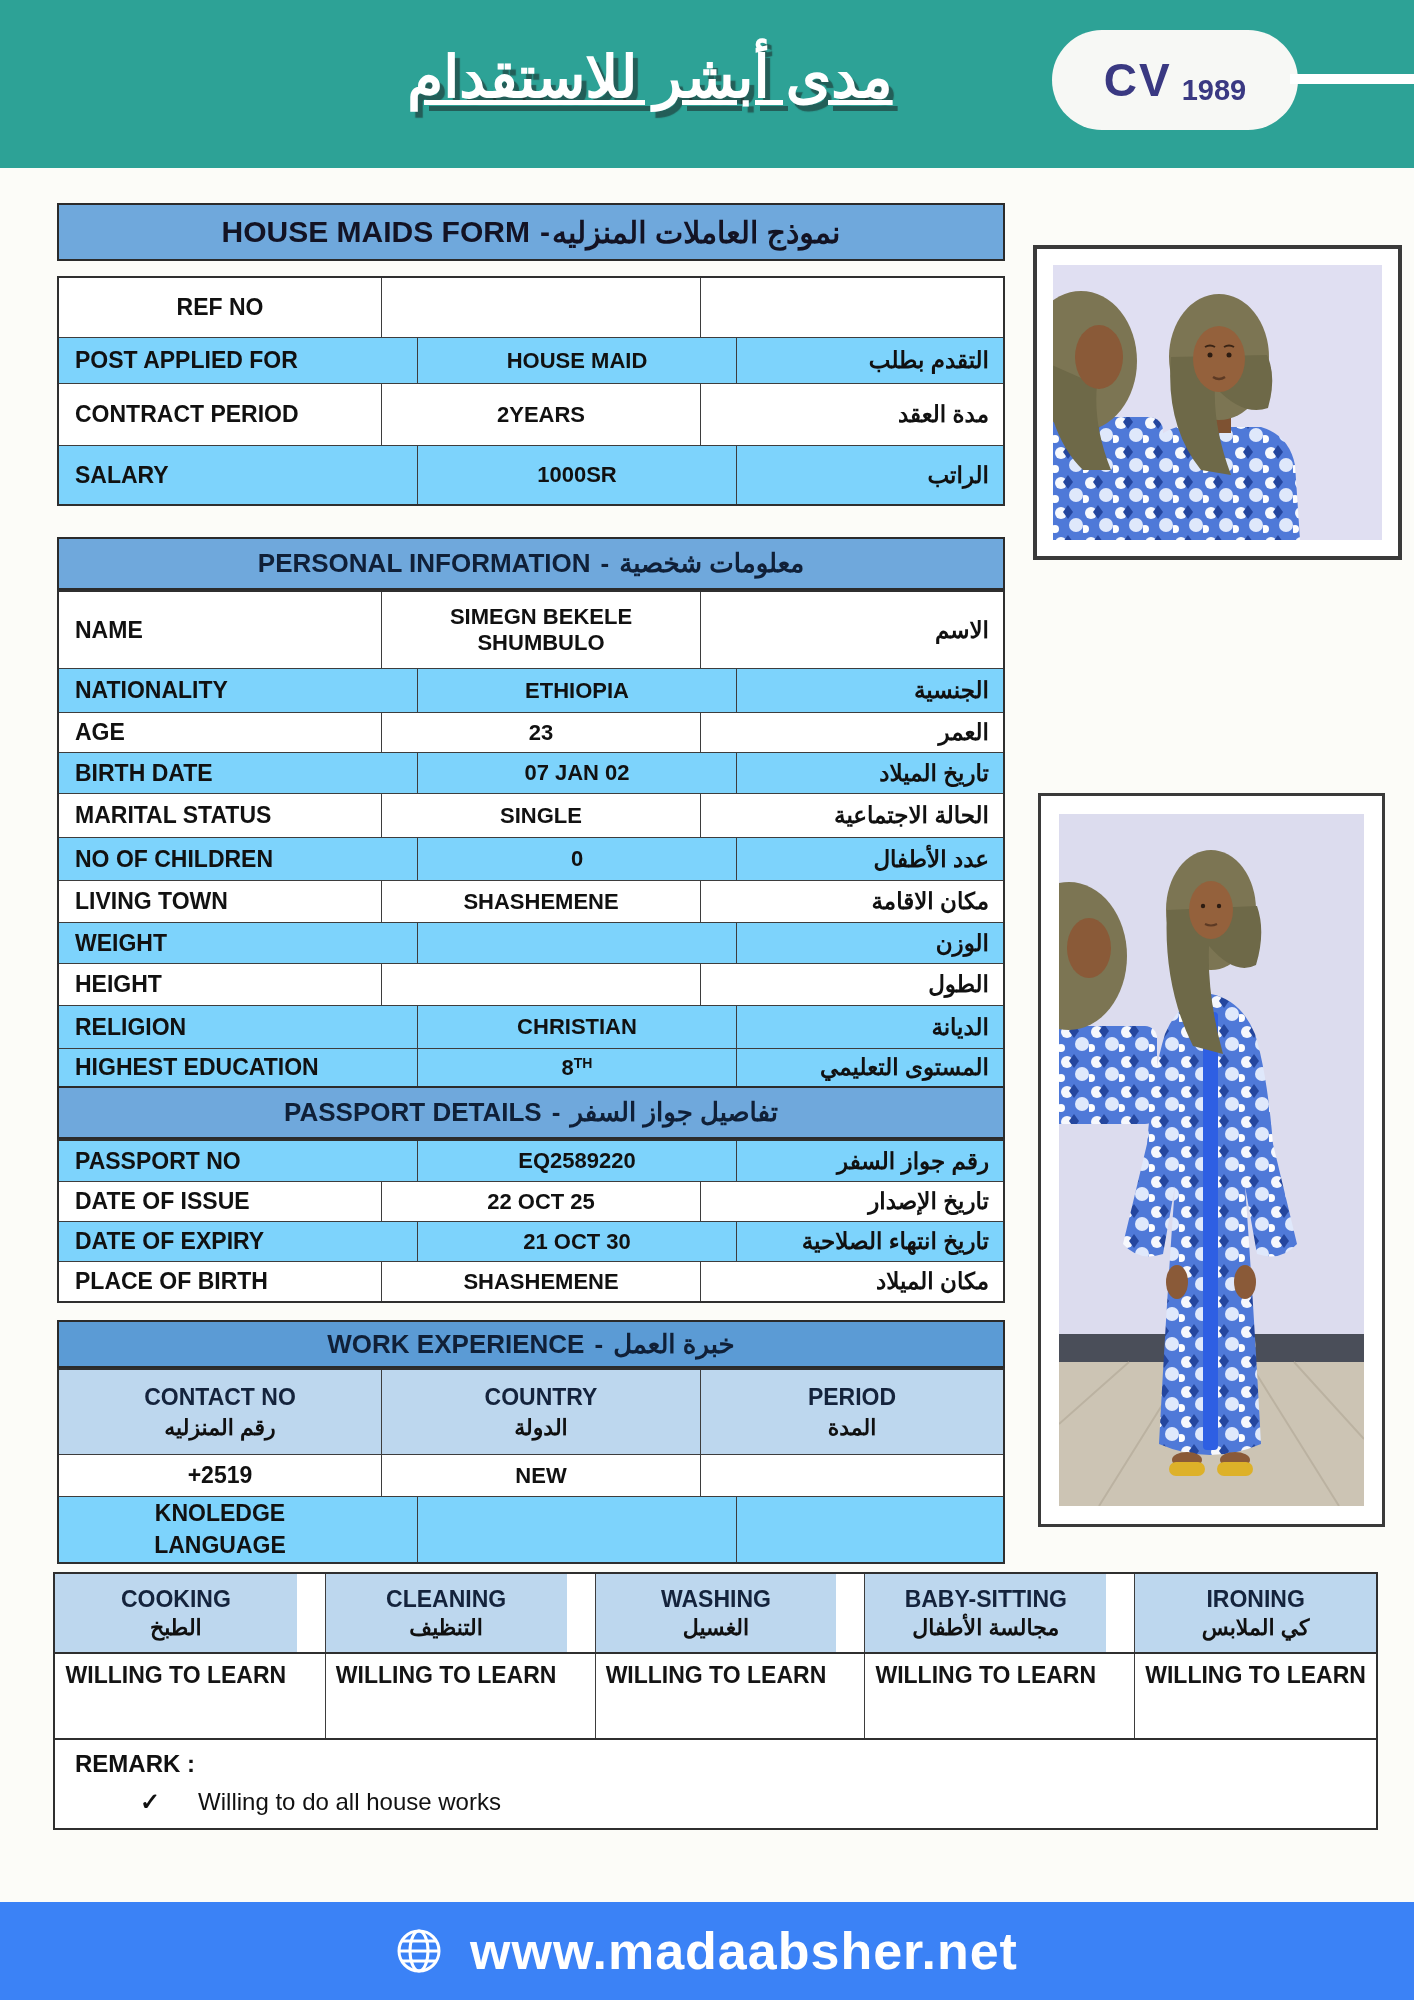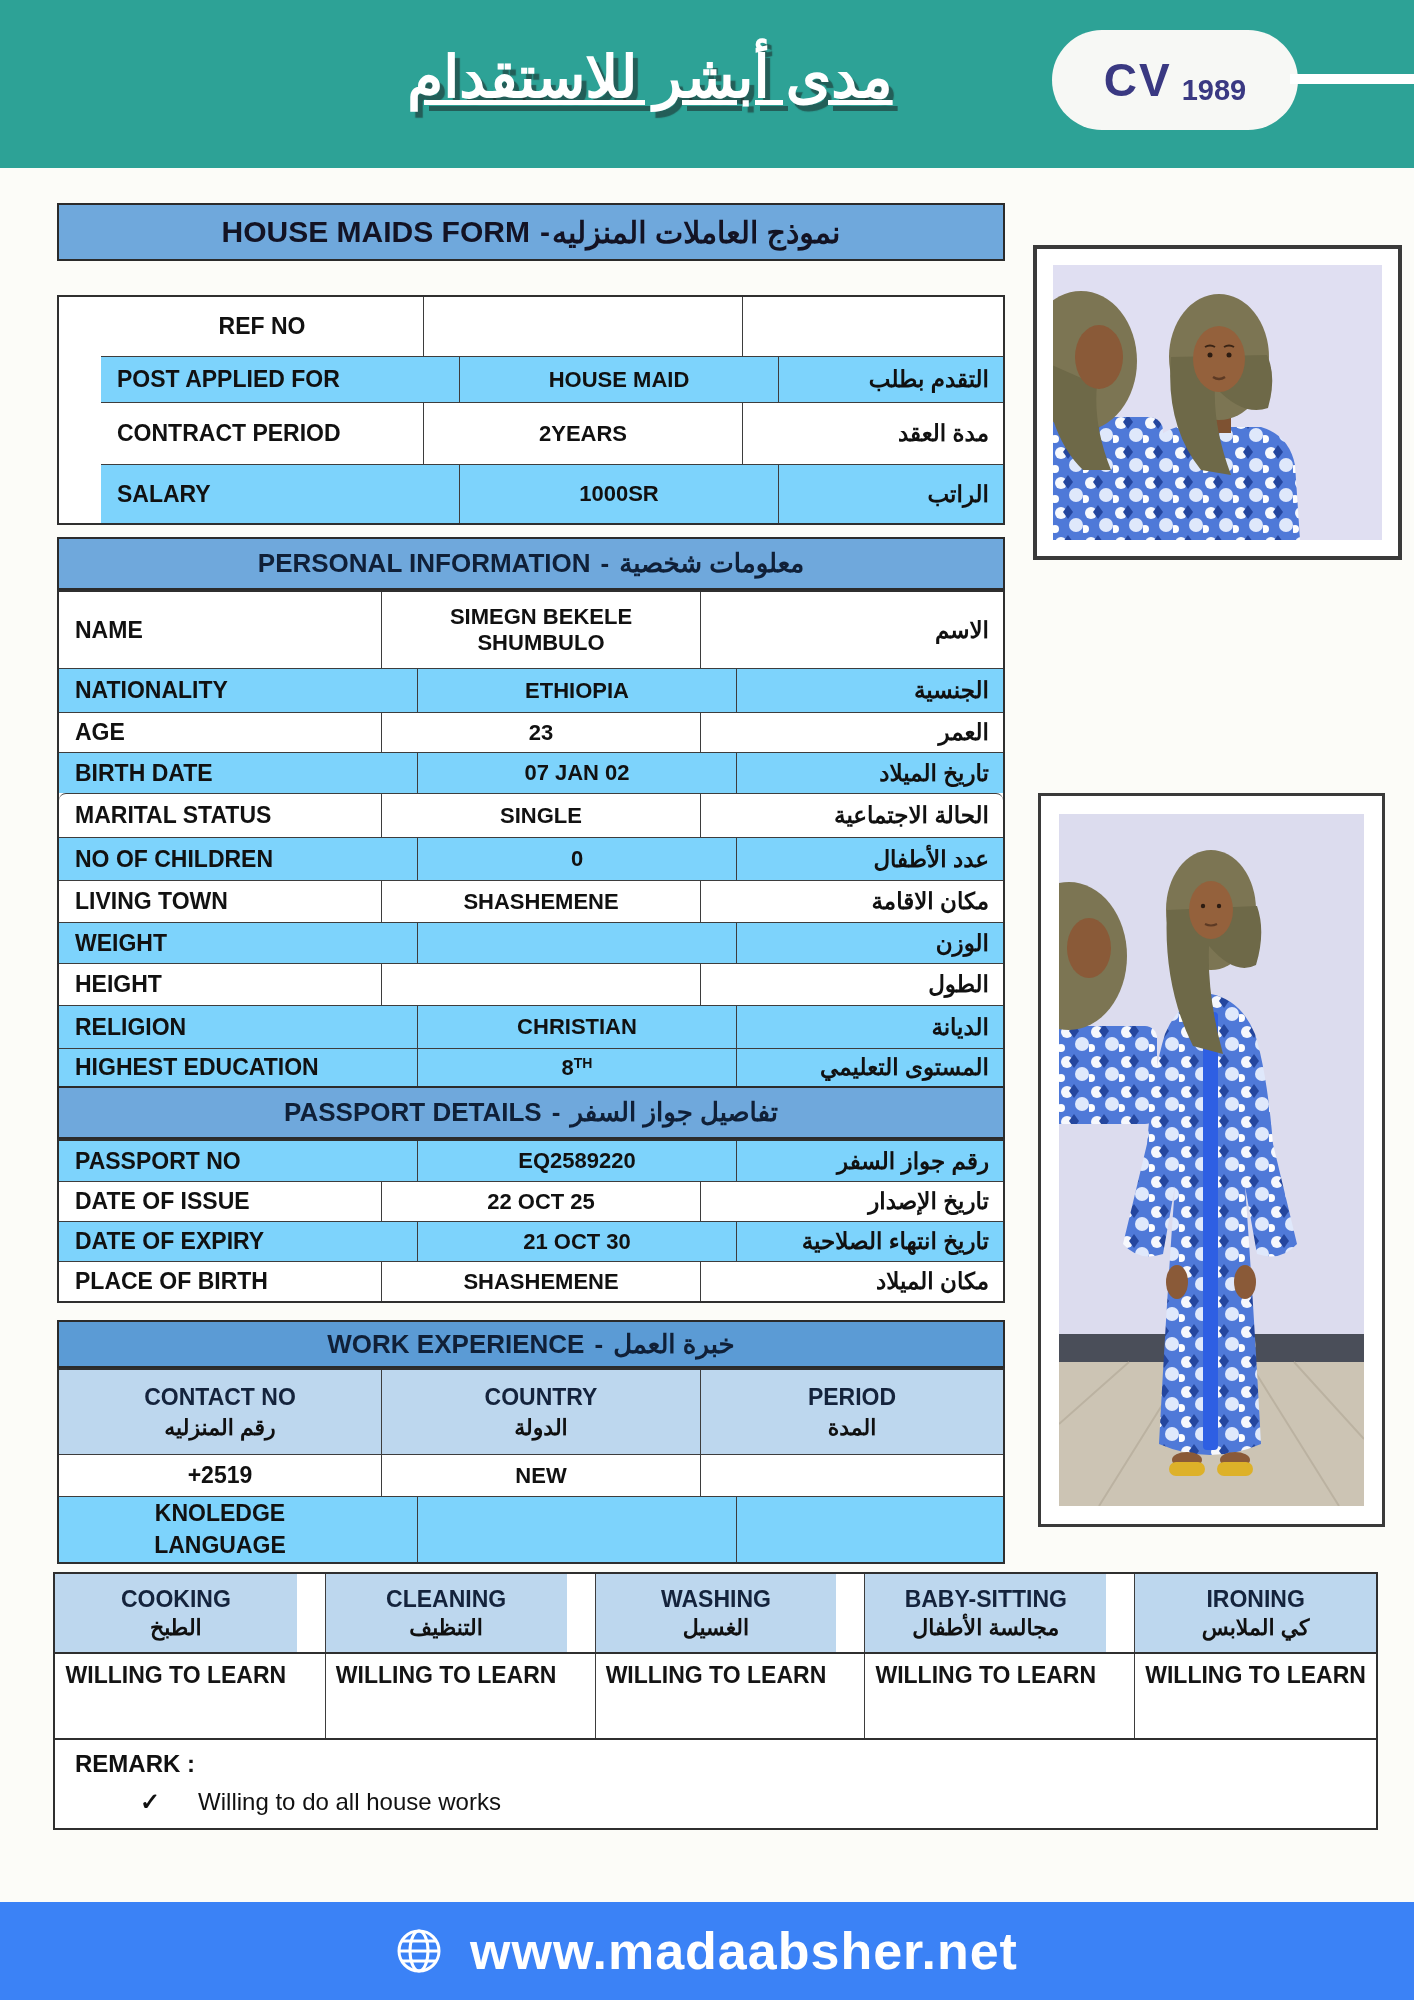--- a/index.html
+++ b/index.html
@@ -88,21 +88,21 @@
     <span class="yr">1989</span>
   </div>
   <div class="badge-line"></div>
 
   <div class="title-bar">
     <span>HOUSE MAIDS FORM</span>
       <span class="sep">-</span>
       <span>نموذج العاملات المنزليه</span>
   </div>
 
-  <div class="tbl" style="top:295px;padding-left:42px;">
+  <div class="tbl" style="top:276px;">
     <div class="tr" style="height:59px;">
       <div class="td c1 center-label">REF NO</div>
       <div class="td c2"></div>
       <div class="td c3"></div>
     </div>
     <div class="tr cream" style="height:46px;">
       <div class="td c1">POST APPLIED FOR</div>
       <div class="td c2">HOUSE MAID</div>
       <div class="td c3">التقدم بطلب</div>
     </div>
@@ -139,21 +139,21 @@
     <div class="tr" style="height:40px;">
       <div class="td c1">AGE</div>
       <div class="td c2">23</div>
       <div class="td c3">العمر</div>
     </div>
     <div class="tr cream" style="height:41px;">
       <div class="td c1">BIRTH DATE</div>
       <div class="td c2">07 JAN 02</div>
       <div class="td c3">تاريخ الميلاد</div>
     </div>
-    <div class="tr" style="height:44px;border-radius:7px;">
+    <div class="tr" style="height:44px;">
       <div class="td c1">MARITAL STATUS</div>
       <div class="td c2">SINGLE</div>
       <div class="td c3">الحالة الاجتماعية</div>
     </div>
     <div class="tr cream" style="height:43px;">
       <div class="td c1">NO OF CHILDREN</div>
       <div class="td c2">0</div>
       <div class="td c3">عدد الأطفال</div>
     </div>
     <div class="tr" style="height:42px;">

